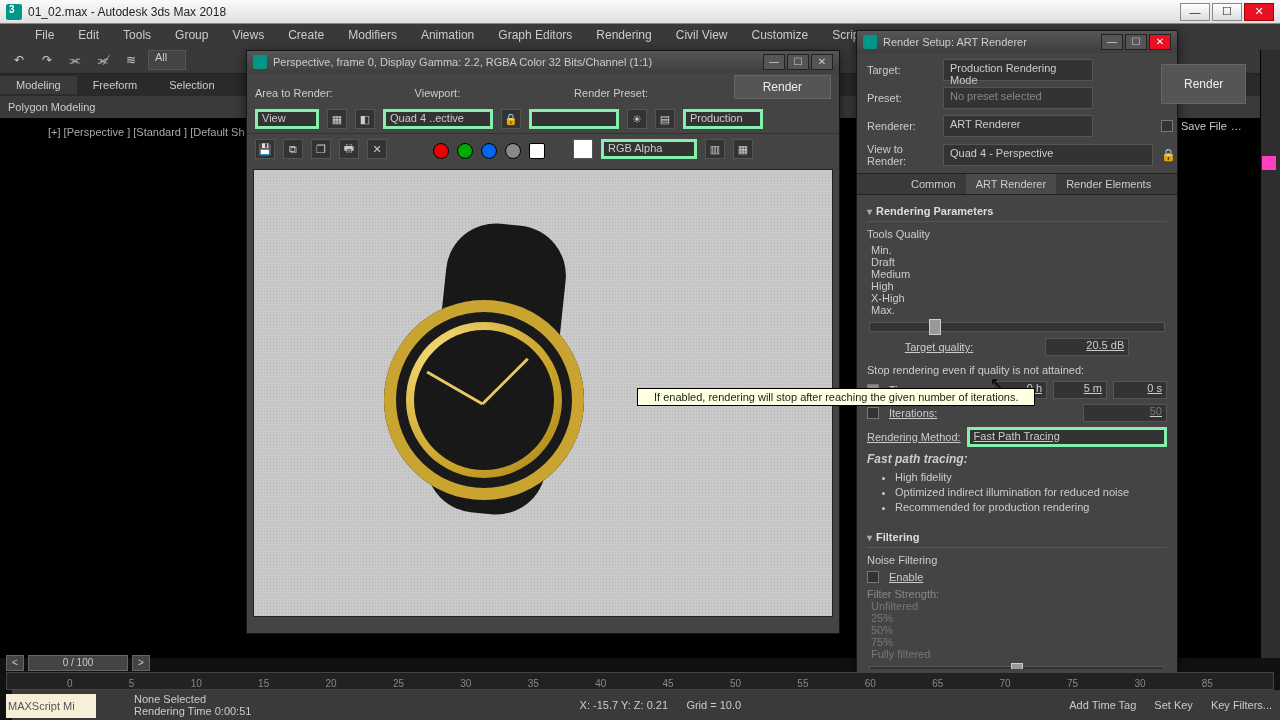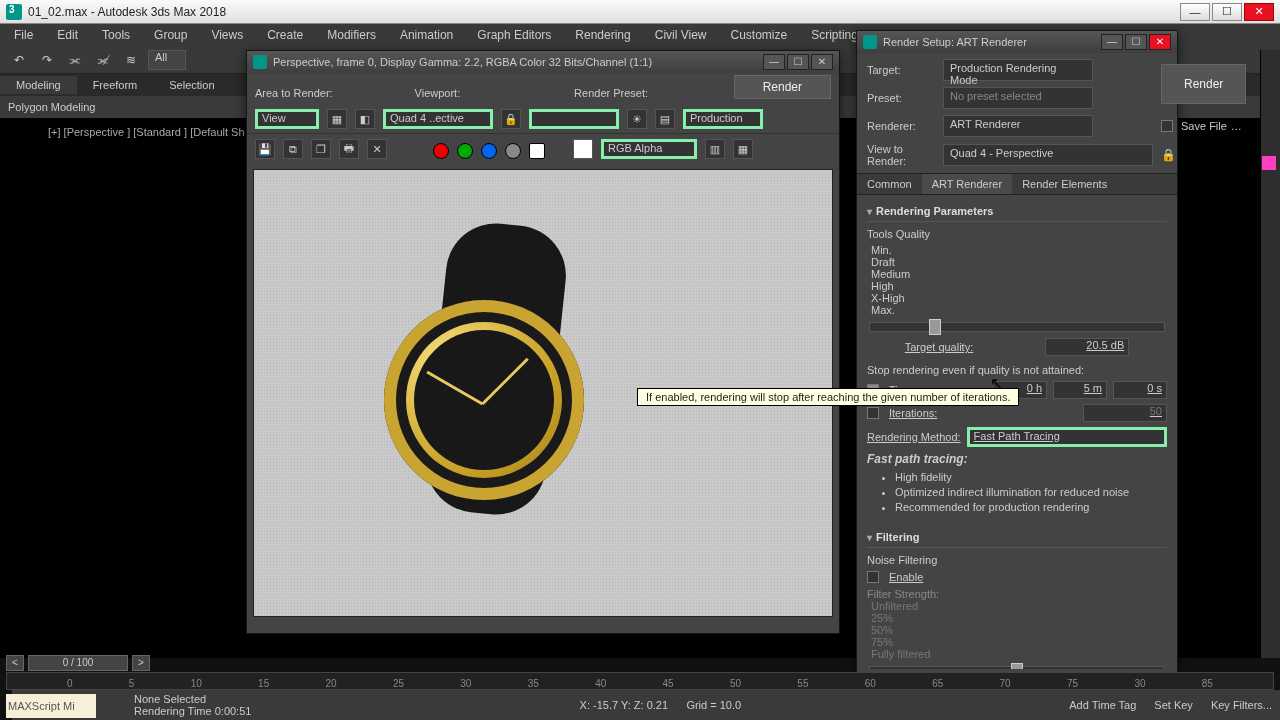--- a/index.html
+++ b/index.html
@@ -7,21 +7,21 @@
 
 
 .titlebar { height:24px; background:linear-gradient(#fafafa,#e0e0e0); display:flex; align-items:center; padding:0 6px; color:#222; font-size:12px; border-bottom:1px solid #888; }
 .titlebar .logo { width:16px; height:16px; background:#009688; margin-right:6px; border-radius:2px; position:relative; }
 .titlebar .logo::after{content:"3";color:#fff;font-size:10px;font-weight:700;position:absolute;left:3px;top:0;}
 .titlebar .wincontrols { margin-left:auto; display:flex; }
 .titlebar .wincontrols div { width:30px; height:18px; margin-left:2px; display:flex; align-items:center; justify-content:center; border:1px solid #888; background:linear-gradient(#fff,#ddd); font-size:11px; }
 .titlebar .wincontrols .close { background:#e81123; color:#fff; border-color:#a00; }
 
 
-.mainmenu { height:22px; background:#393939; display:flex; align-items:center; padding:0 2px; color:#ccc; }
+.mainmenu { height:22px; background:#393939; display:flex; align-items:center; padding:0 23px; color:#ccc; }
 .mainmenu span { padding:2px 12px; }
 
 
 .toolbar { height:28px; background:#393939; border-bottom:1px solid #222; display:flex; align-items:center; padding:0 8px; gap:6px; }
 .tb-btn { width:22px; height:22px; display:flex; align-items:center; justify-content:center; color:#ccc; }
 .tb-sel { background:#444; border:1px solid #555; padding:0 18px 0 6px; height:20px; font-size:11px; color:#ccc; }
 
 
 .ribbon { height:22px; background:#2a2a2a; display:flex; align-items:center; font-size:11px; }
 .ribbon .tab { padding:3px 16px; color:#ccc; }
@@ -62,37 +62,37 @@
 .watch-face{position:absolute;width:140px;height:140px;border-radius:50%;background:#181818;top:160px;left:160px;}
 .hand{position:absolute;width:3px;height:64px;background:#e8c662;top:170px;left:227px;transform-origin:bottom center;}
 .h1{transform:rotate(45deg);} .h2{transform:rotate(-60deg);}
 
 
 #render-setup { left:856px; top:30px; width:322px; height:650px; }
 .rs-head { padding:6px 10px; display:grid; grid-template-columns:68px 1fr auto; gap:6px 8px; align-items:center; background:#444; }
 .rs-head .lab { font-size:11px; color:#ccc; }
 .rs-head .sel { background:#333;border:1px solid #555;height:22px;width:150px;color:#ccc;font-size:11px;padding:2px 6px; }
 .rs-head .big-btn { grid-row:1/3; grid-column:3; background:#555;border:1px solid #666;color:#eee;padding:12px 22px;font-size:12px; }
-.rs-tabs { display:flex; background:#3a3a3a; border-top:1px solid #222; border-bottom:1px solid #222; }
+.rs-tabs { display:flex; background:#3a3a3a; border-top:1px solid #222; border-bottom:1px solid #222;padding-left:44px; }
 .rs-tabs div { padding:4px 10px; font-size:11px; color:#ccc; }
 .rs-tabs .act { background:#4a4a4a; }
 .rs-body { padding:6px 10px; overflow:auto; height:474px; }
 .section-title { font-weight:700; font-size:11px; padding:4px 0; color:#ddd; border-bottom:1px solid #555; margin-bottom:6px; }
 .subtitle{font-style:italic;font-weight:700;margin:4px 0;}
 .quality-marks { display:flex; justify-content:space-between; font-size:11px; color:#ccc; padding:0 4px;flex-direction:column; }
 .slider { height:10px; background:#333; border:1px solid #555; margin:6px 2px; position:relative; }
 .thumb { position:absolute; width:12px; height:16px; top:-4px; background:#999; border:1px solid #ccc; }
 .formrow { display:flex; align-items:center; gap:6px; margin:5px 0; font-size:11px;text-decoration:underline; }
 .num { width:54px; height:18px; background:#333; border:1px solid #555; color:#ccc; font-size:11px; text-align:right; padding-right:4px; }
 .chk { width:12px;height:12px;border:1px solid #777;background:#333;display:inline-block;margin-right:4px;}
 .chk.on{background:#888;}
 .collapse{font-size:10px;color:#aaa;margin-right:4px;}
 
 
-.tooltip{position:absolute;left:637px;top:388px;background:#ffffe1;color:#222;border:1px solid #000;padding:2px 8px;font-size:11px;z-index:50;}
+.tooltip{position:absolute;left:637px;top:388px;background:#ffffe1;color:#222;border:1px solid #000;padding:2px 16px;font-size:11px;z-index:50;}
 .cursor{position:absolute;left:990px;top:374px;font-size:16px;color:#000;z-index:51;pointer-events:none;}
 
 
 .farright{position:absolute;right:0;top:50px;width:20px;bottom:62px;background:#2e2e2e;border-left:1px solid #000;}
 .pinksq{position:absolute;right:4px;top:156px;width:14px;height:14px;background:#ff3fbf;}
 </style>
 </head>
 <body>
 
 <div class="titlebar">

